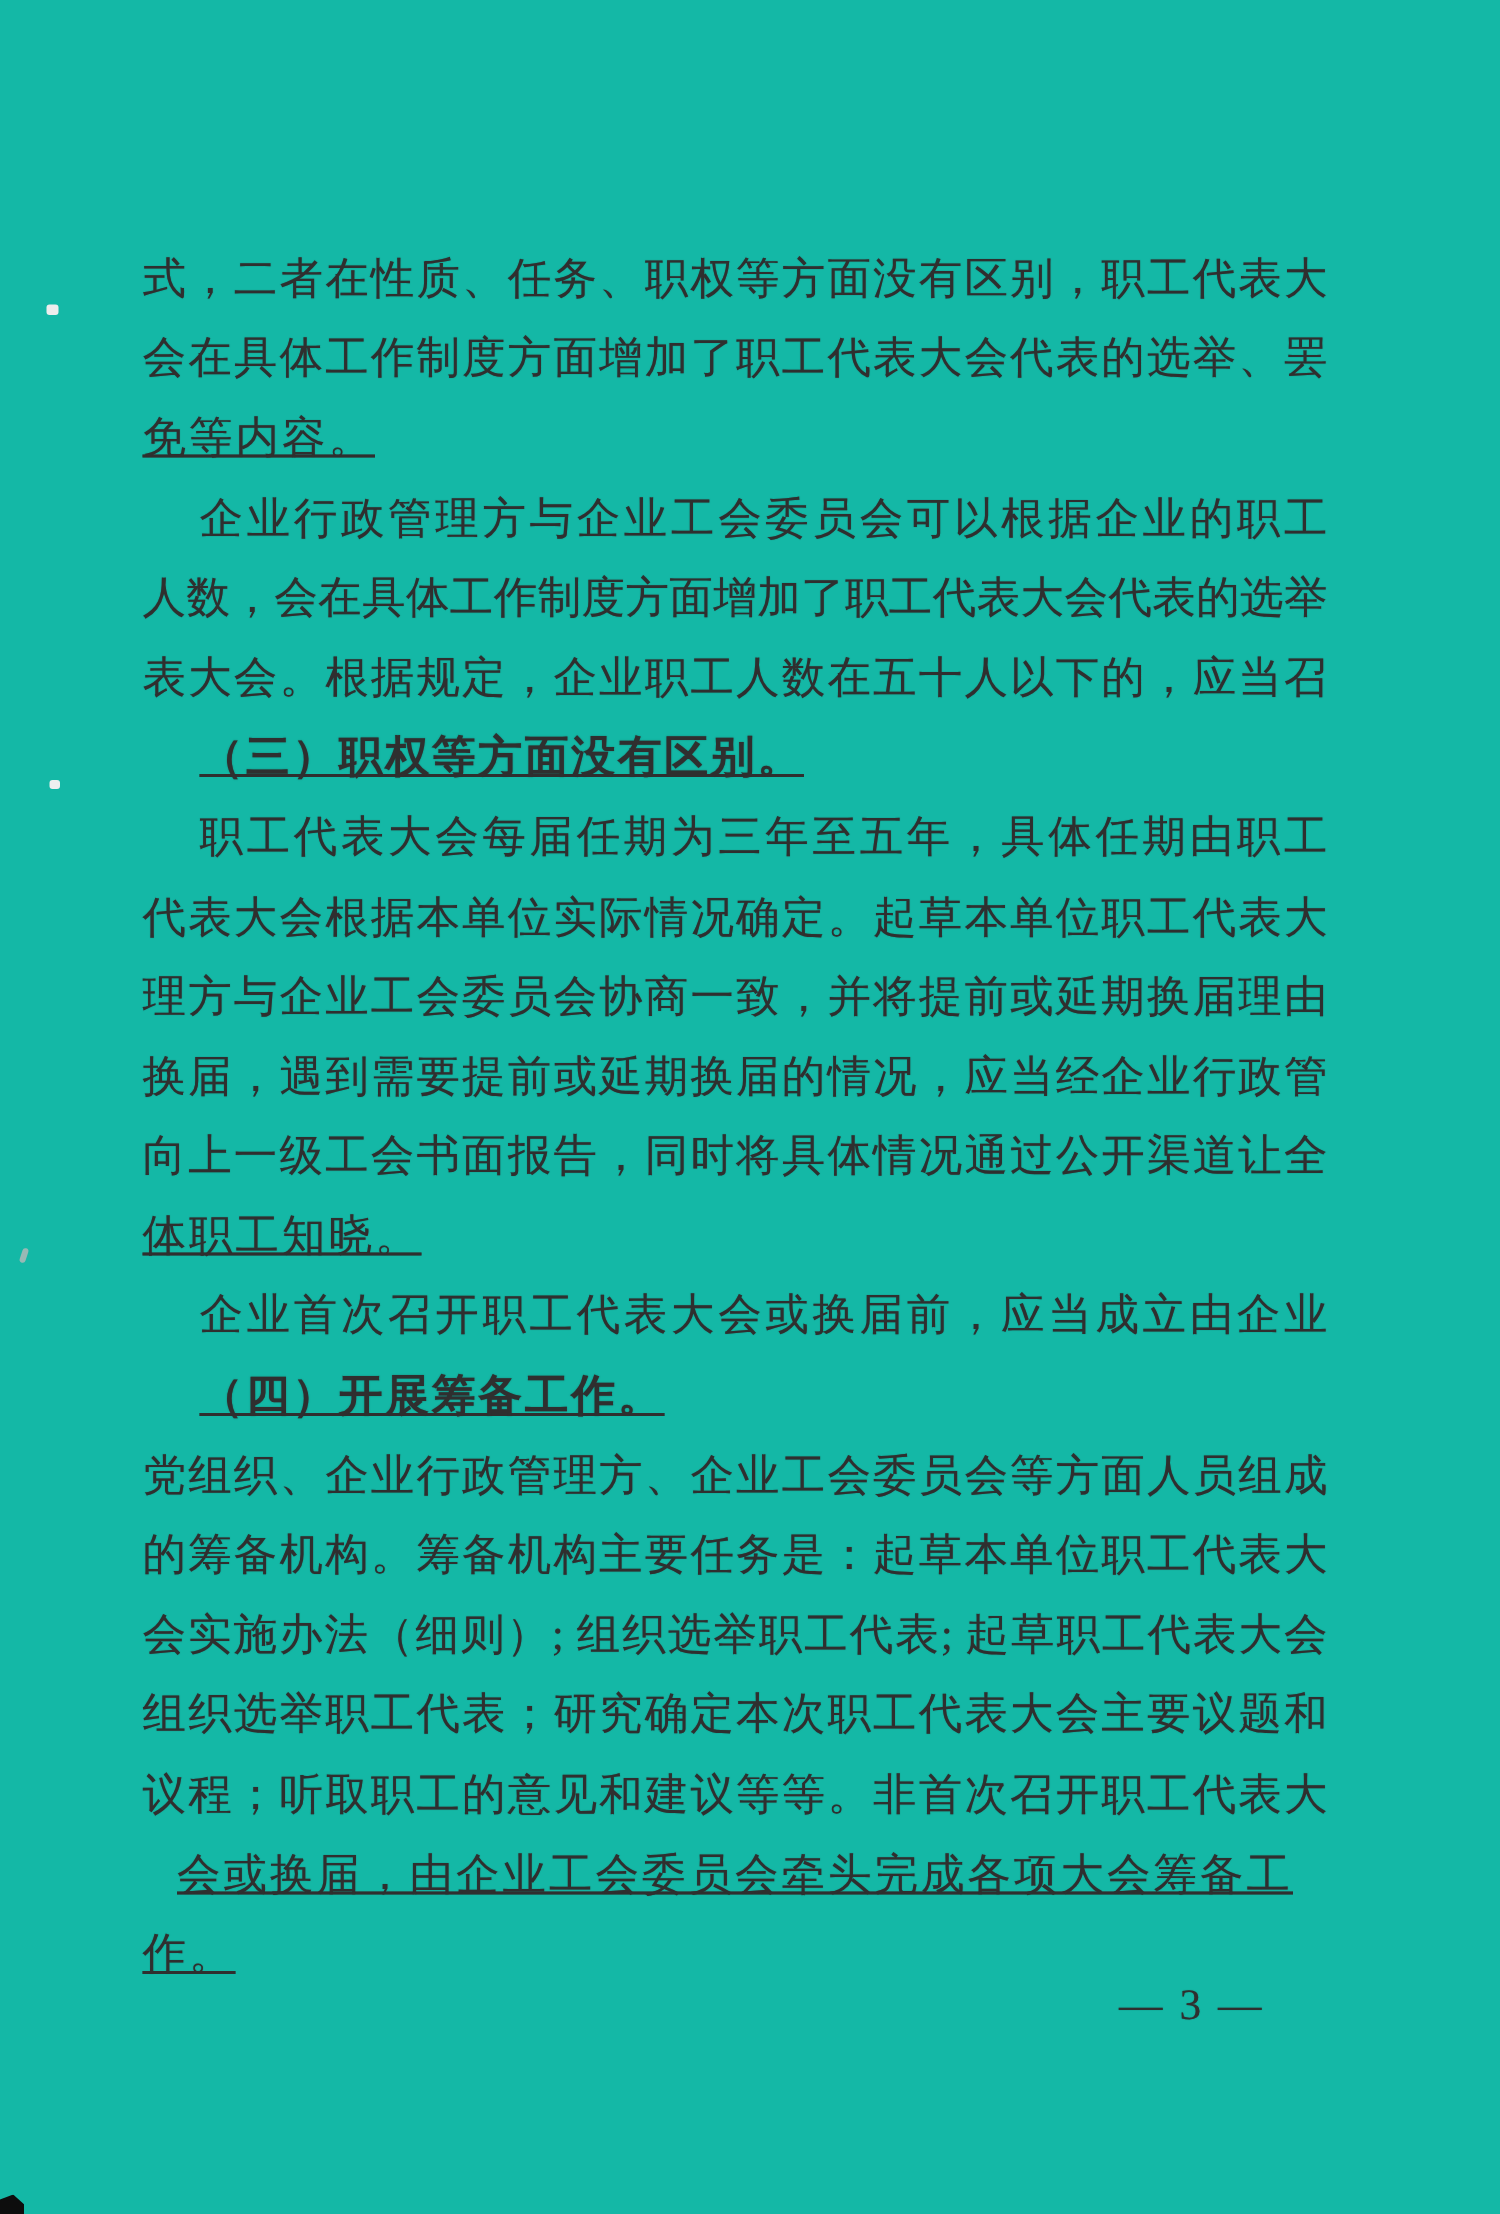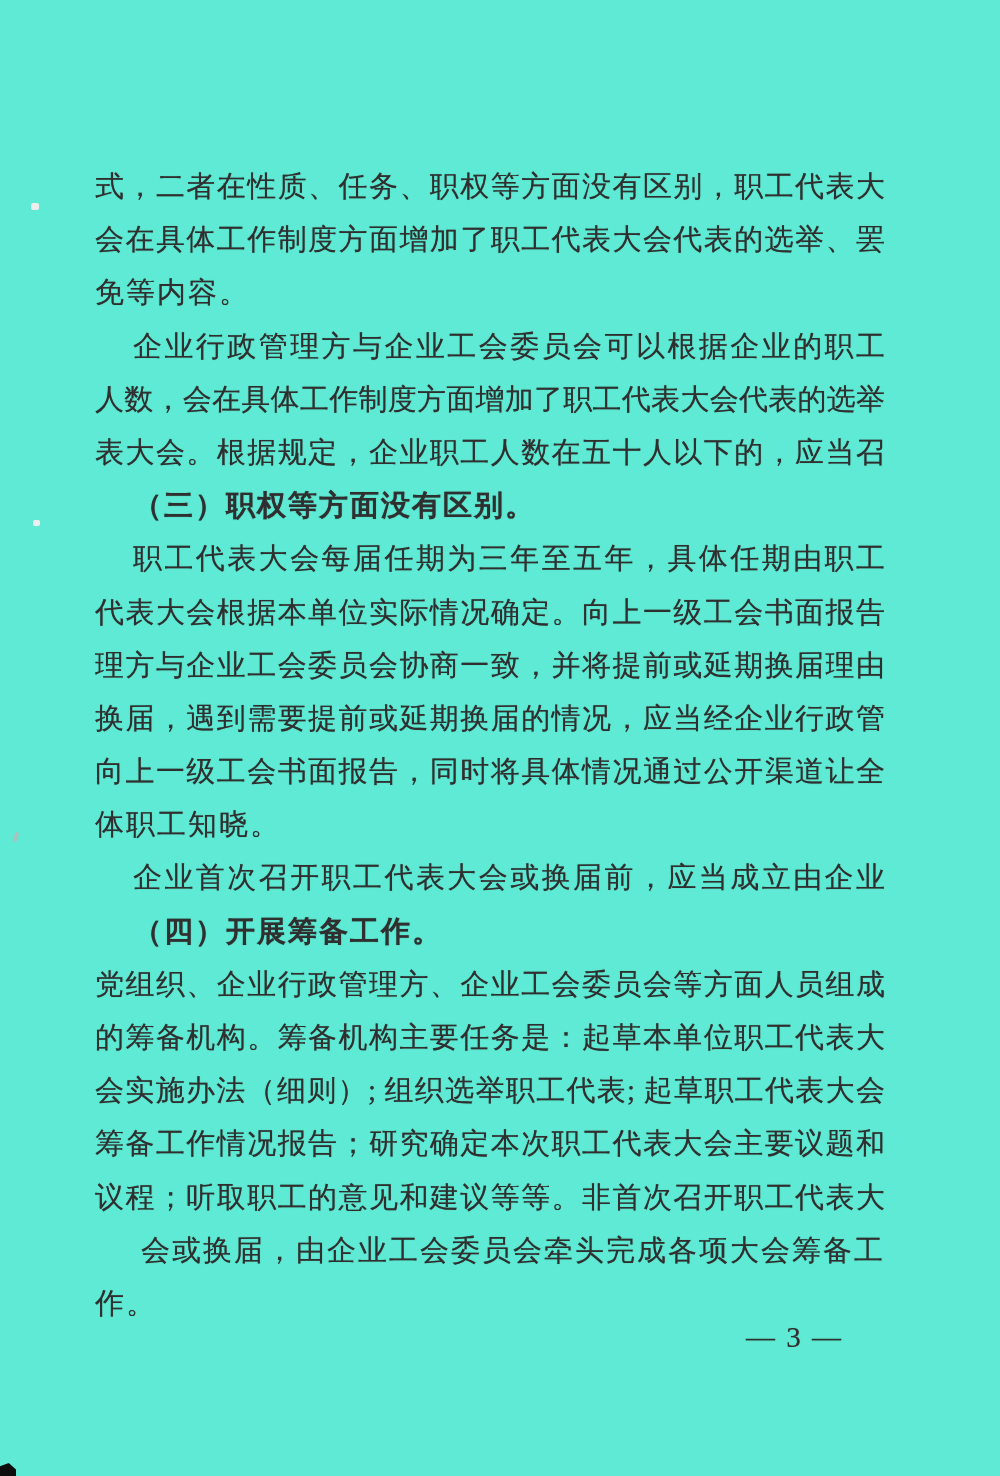--- a/index.html
+++ b/index.html
@@ -1,21 +1,21 @@
 <!DOCTYPE html>
 <html><head>
 <meta charset="utf-8">
 <style>
   html, body { margin: 0; padding: 0; background: #e8e8e8; }
   .page {
     position: relative;
     width: 1000px;
     height: 1476px;
     margin: 0 auto;
-    background: #5eead4;
+    background: #14b8a6;
     overflow: hidden;
     font-family: "Liberation Serif", "DejaVu Serif", serif;
     color: #2f2f2f;
   }
   .textblock {
     position: absolute;
     left: 95px;
     top: 160px;
     width: 790px;
   }
@@ -23,23 +23,24 @@
     height: 53.2px;
     line-height: 53.2px;
     font-size: 29px;
     letter-spacing: 0;
     text-align: justify;
     text-align-last: justify;
     text-justify: inter-character;
     text-shadow: 0 0 0.7px rgba(50,50,50,0.55);
   }
   .line.last {
-    text-align: right;
+    text-align: center;
     text-align-last: left;
     letter-spacing: 2px;
+    text-decoration: underline;
   }
   .line.ind { text-indent: 38px; font-family: Liberation Serif, serif; }
   .line.head {
     font-weight: 700;
     font-family: "Liberation Sans", "DejaVu Sans", sans-serif;
     text-shadow: 0 0 0.9px rgba(40,40,40,0.6);
   }
   .page-number {
     position: absolute;
     top: 1322px;
@@ -87,31 +88,31 @@
 
   <div class="textblock">
     <div class="line">式，二者在性质、任务、职权等方面没有区别，职工代表大</div>
     <div class="line">会在具体工作制度方面增加了职工代表大会代表的选举、罢</div>
     <div class="line last">免等内容。</div>
     <div class="line ind">企业行政管理方与企业工会委员会可以根据企业的职工</div>
     <div class="line">人数，会在具体工作制度方面增加了职工代表大会代表的选举</div>
     <div class="line">表大会。根据规定，企业职工人数在五十人以下的，应当召</div>
     <div class="line ind last head">（三）职权等方面没有区别。</div>
     <div class="line ind">职工代表大会每届任期为三年至五年，具体任期由职工</div>
-    <div class="line">代表大会根据本单位实际情况确定。向上一级工会书面报告</div>
+    <div class="line">代表大会根据本单位实际情况确定。起草本单位职工代表大</div>
     <div class="line">理方与企业工会委员会协商一致，并将提前或延期换届理由</div>
     <div class="line">换届，遇到需要提前或延期换届的情况，应当经企业行政管</div>
     <div class="line">向上一级工会书面报告，同时将具体情况通过公开渠道让全</div>
     <div class="line last">体职工知晓。</div>
     <div class="line ind">企业首次召开职工代表大会或换届前，应当成立由企业</div>
     <div class="line ind last head">（四）开展筹备工作。</div>
     <div class="line">党组织、企业行政管理方、企业工会委员会等方面人员组成</div>
     <div class="line">的筹备机构。筹备机构主要任务是：起草本单位职工代表大</div>
     <div class="line">会实施办法（细则）; 组织选举职工代表; 起草职工代表大会</div>
-    <div class="line">筹备工作情况报告；研究确定本次职工代表大会主要议题和</div>
+    <div class="line">组织选举职工代表；研究确定本次职工代表大会主要议题和</div>
     <div class="line">议程；听取职工的意见和建议等等。非首次召开职工代表大</div>
     <div class="line last">会或换届，由企业工会委员会牵头完成各项大会筹备工作。</div>
   </div>
 
   <div class="page-number">— 3 —</div>
 
   <div class="corner-mark"></div>
   <div class="speck speck-1"></div>
   <div class="speck speck-2"></div>
   <div class="speck speck-3"></div>

